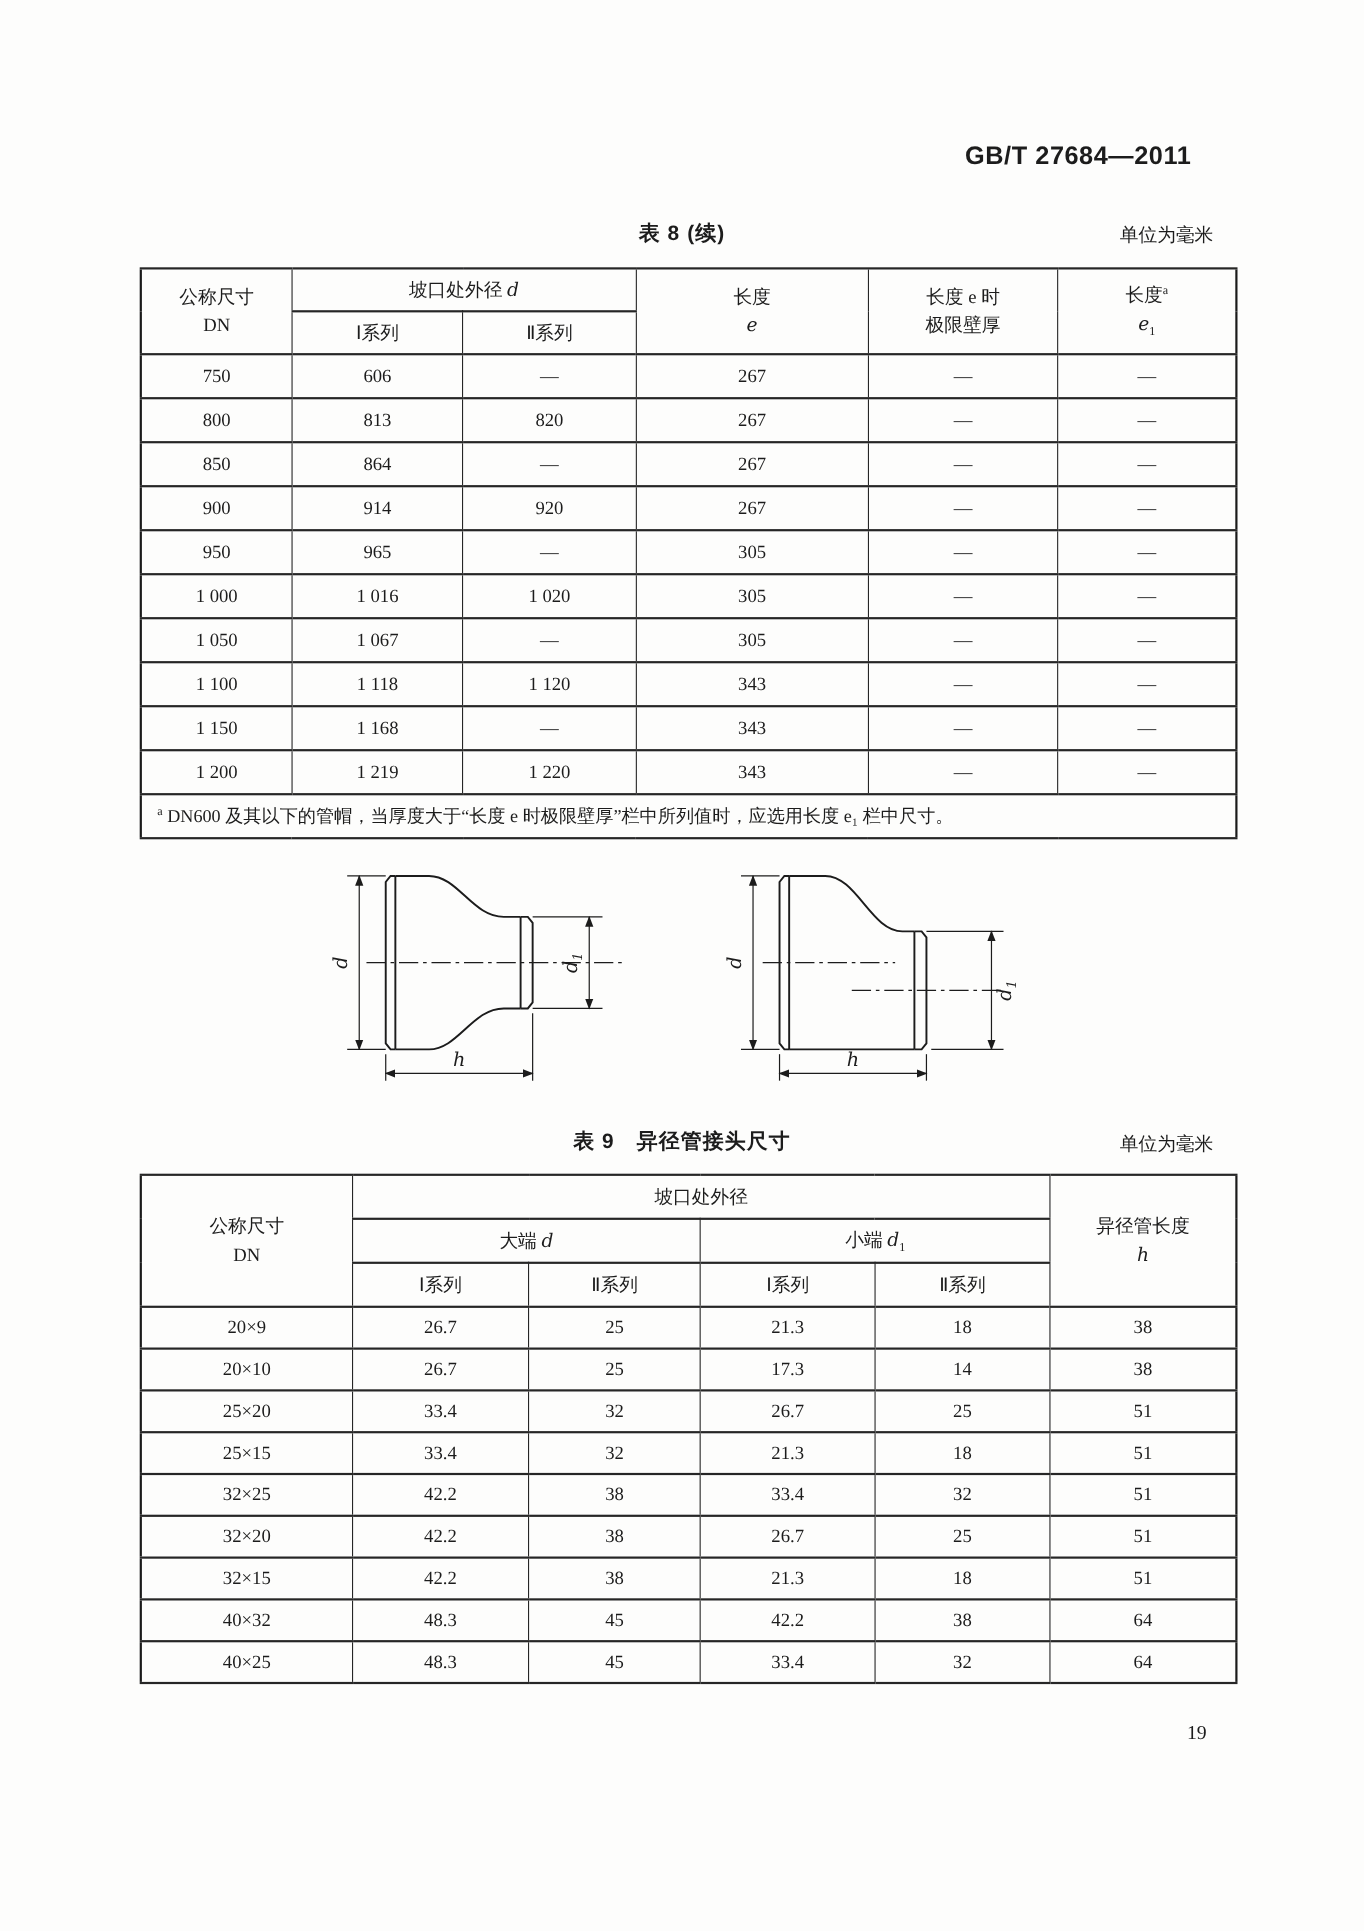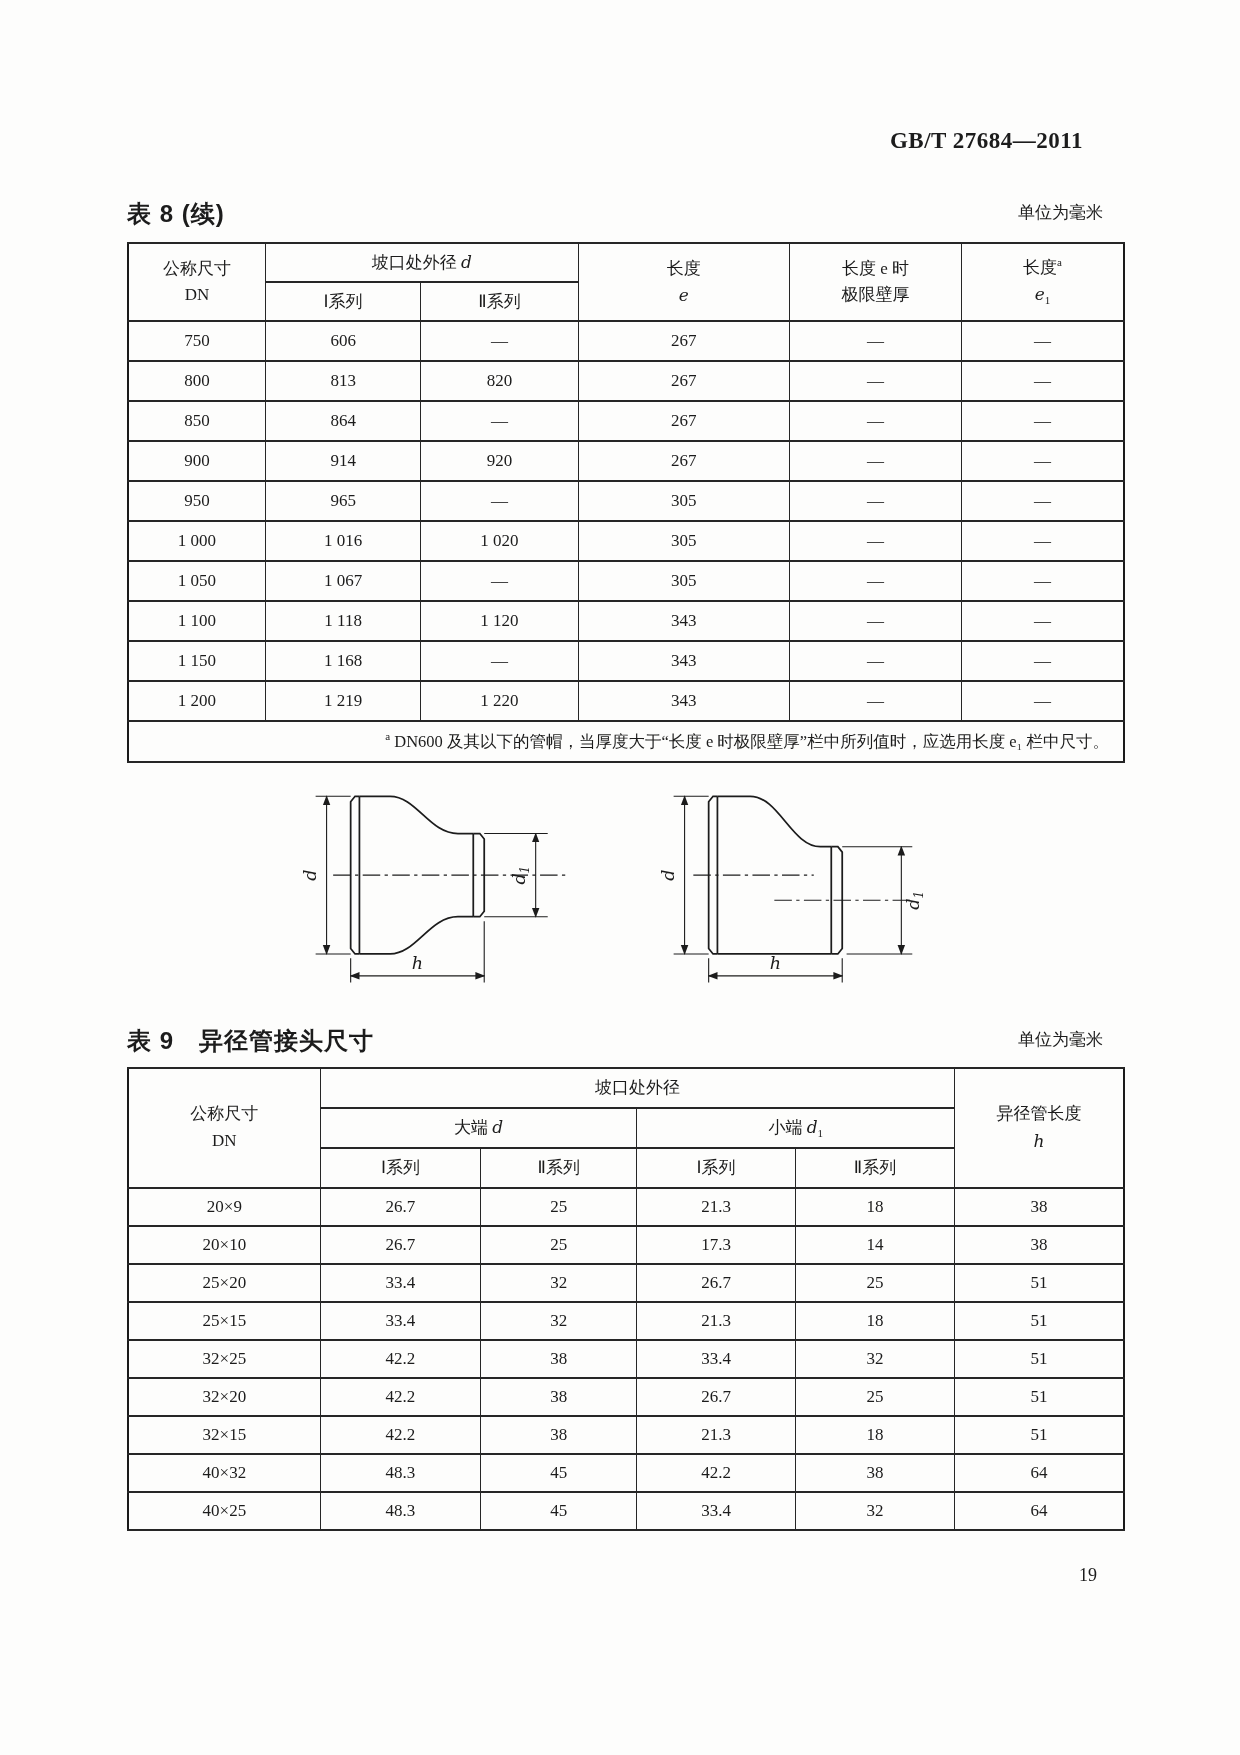--- a/index.html
+++ b/index.html
@@ -12,32 +12,32 @@
     background: #fdfdfc;
     color: #1c1c1c;
     font-family: "Liberation Serif", serif;
     overflow: hidden;
   }
   .content { position: relative; margin: 0 127px 0 127px; width: 998px; }
 
   .doc-header {
     padding-top: 128px;
     text-align: right;
-    font-family: Liberation Serif, serif;
+    font-family: Liberation Sans, sans-serif;
     font-weight: bold;
     font-size: 23px;
     letter-spacing: 0.5px;
     padding-right: 42px;
   }
 
   .caption-row { position: relative; height: 30px; }
   .caption-row .caption {
-    position: absolute; left: 0; right: 12px; text-align: left;
+    position: absolute; left: 0; right: 12px; text-align: center;
     font-family: "Liberation Sans", sans-serif;
-    font-weight: bold; font-size: 24px; letter-spacing: 1px;
+    font-weight: bold; font-size: 19px; letter-spacing: 1px;
   }
   .caption-row .unit {
     position: absolute; right: 22px; top: 3px;
     font-size: 17px; font-family: "Liberation Serif", serif;
   }
   .row-t8 { margin-top: 44px; }
   .row-t9 { margin-top: 36px; }
 
   table {
     width: 100%;
@@ -61,21 +61,21 @@
   .t8 tbody td { height: 40px; }
   .t9 { margin-top: 12px; }
   .t9 thead th { height: 40px; }
   .t9 tbody td { height: 38px; }
 
   .var { font-style: italic; font-family: "DejaVu Serif", serif; }
   sup, sub { font-size: 11px; }
   .hdr-line { line-height: 1.55; }
 
   .footnote-cell {
-    text-align: right;
+    text-align: left;
     padding: 8px 14px !important;
     height: 46px;
     font-size: 16.5px;
   }
 
   .figure-wrap {
     margin-top: 18px;
     display: flex;
     justify-content: center;
     gap: 48px;

